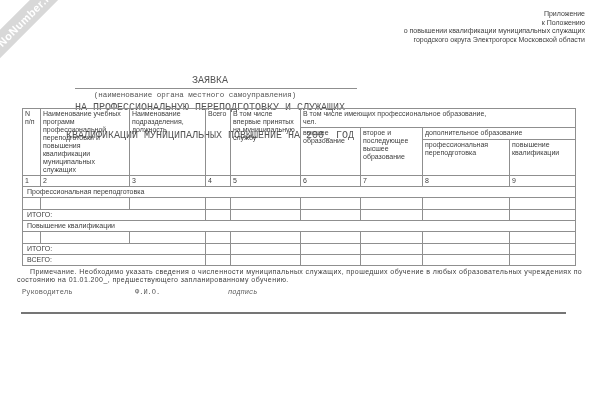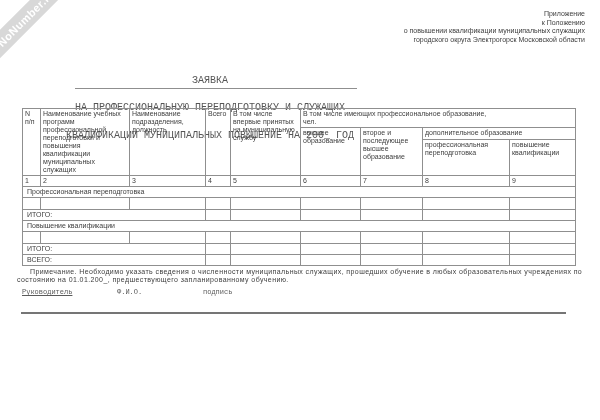--- a/index.html
+++ b/index.html
@@ -119,23 +119,23 @@
   .signature {
     position: absolute;
     top: 288px;
     left: 0;
     width: 600px;
     height: 10px;
     font-family: "Liberation Mono", "DejaVu Sans Mono", monospace;
     font-size: 7px;
     color: #5a5a5a;
   }
-  .signature .role { position: absolute; left: 22px; text-decoration: underline; }
-  .signature .fio { position: absolute; left: 117px; }
-  .signature .sign { position: absolute; left: 203px; }
+  .signature .role { position: absolute; left: 22px; }
+  .signature .fio { position: absolute; left: 135px; }
+  .signature .sign { position: absolute; left: 228px; font-style: italic; }
 
   .bottom-line {
     position: absolute;
     top: 312px;
     left: 21px;
     width: 545px;
     border-top: 2px solid #757575;
     height: 0;
   }
 </style>
@@ -155,20 +155,21 @@
     <div>городского округа Электрогорск Московской области</div>
   </div>
 
   <div class="title">
     <div>ЗАЯВКА</div>
     <div>НА ПРОФЕССИОНАЛЬНУЮ ПЕРЕПОДГОТОВКУ И СЛУЖАЩИХ</div>
     <div>КВАЛИФИКАЦИИ МУНИЦИПАЛЬНЫХ ПОВЫШЕНИЕ НА 200_ ГОД</div>
   </div>
 
   <div class="org-line"></div>
+  <div class="org-caption">(наименование органа местного самоуправления)</div>
 
   <table class="app-table">
     <colgroup>
       <col style="width:18px">
         <col style="width:89px">
         <col style="width:76px">
       <col style="width:25px">
         <col style="width:70px">
         <col style="width:60px">
       <col style="width:62px">

